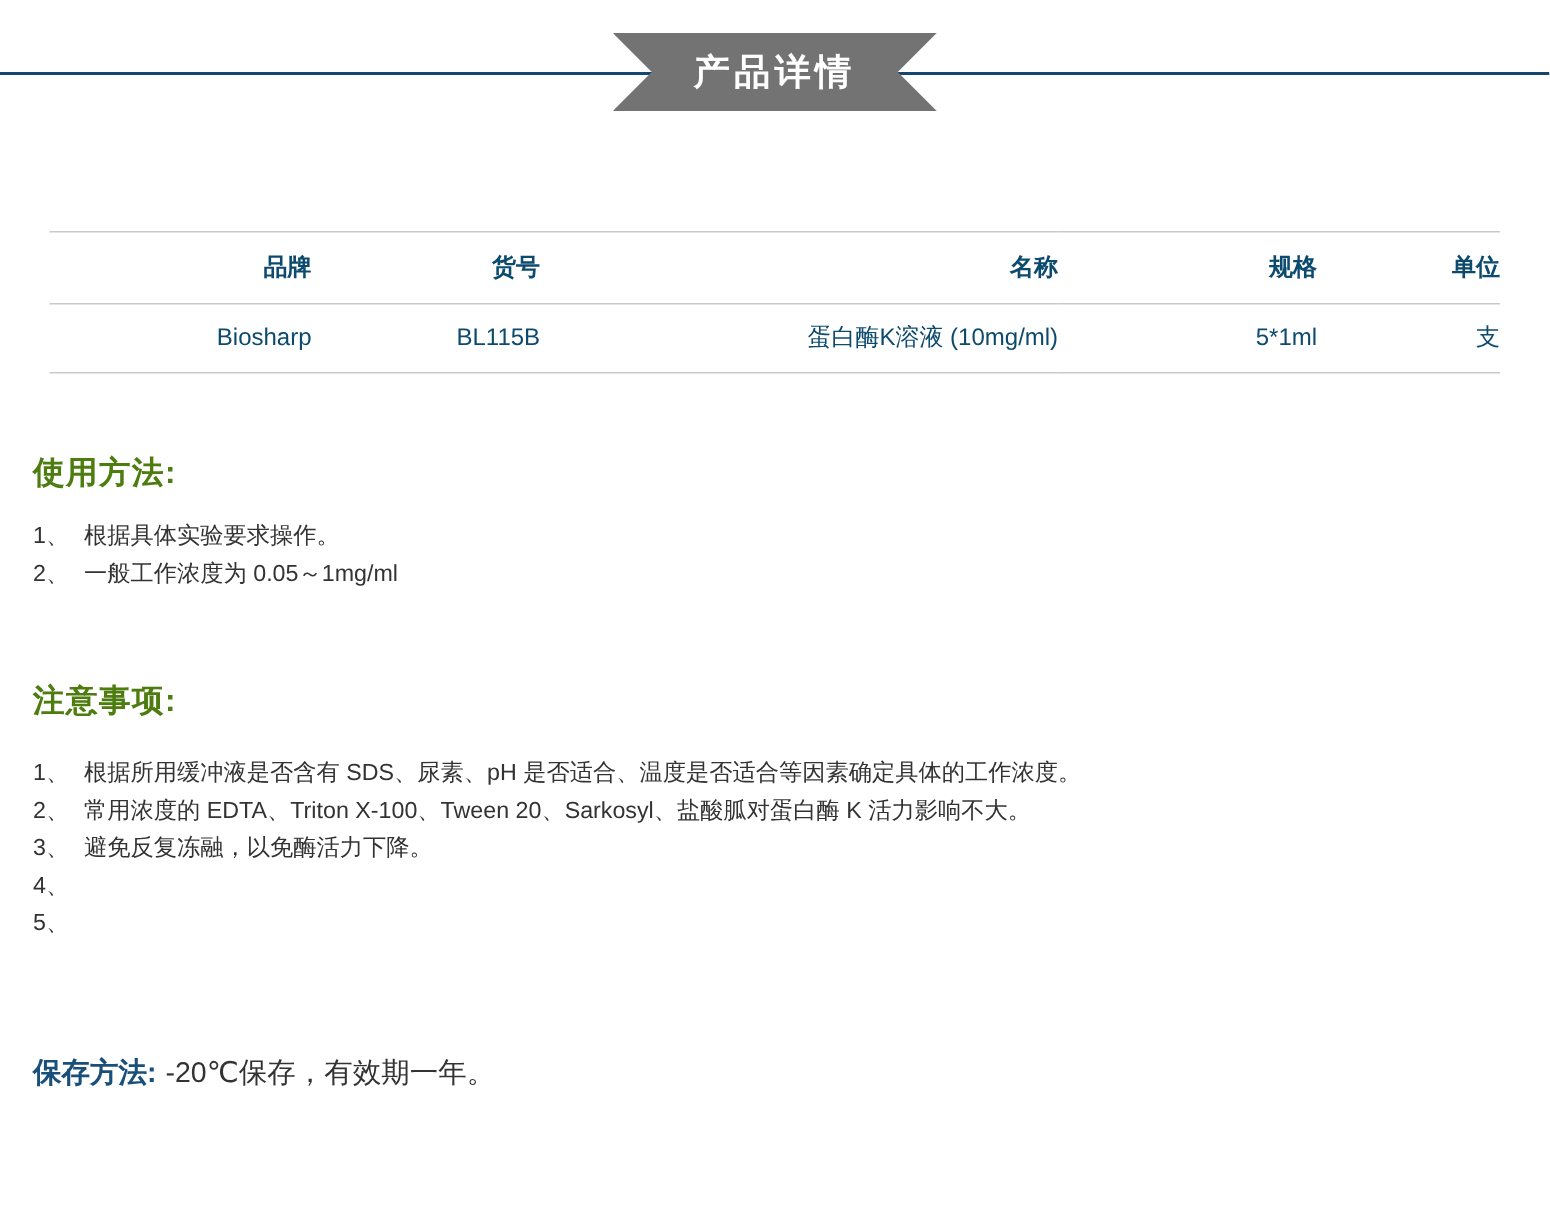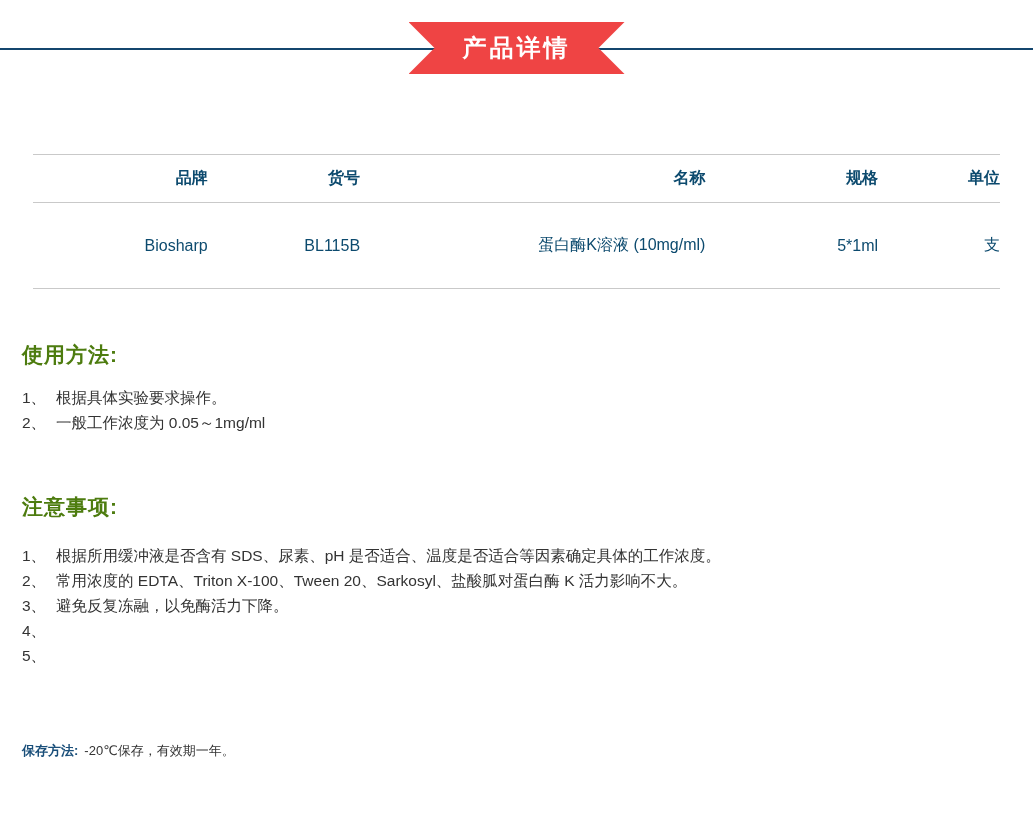--- a/index.html
+++ b/index.html
@@ -29,21 +29,21 @@
     height: 2px;
     background: #14466e;
   }
   .banner-ribbon {
     position: absolute;
     left: 50%;
     transform: translateX(-50%);
     top: 22px;
     height: 52px;
     width: 216px;
-    background: #ef4444;
+    background: #737373;
     color: #ffffff;
     font-size: 24px;
     font-weight: bold;
     letter-spacing: 3px;
     display: flex;
     align-items: center;
     justify-content: center;
     clip-path: polygon(0 0, 100% 0, calc(100% - 26px) 50%, 100% 100%, 0 100%, 26px 50%);
   }
 
@@ -65,21 +65,21 @@
   }
   table.spec thead th {
     font-weight: bold;
     border-top: 1px solid #c9c9c9;
     border-bottom: 1px solid #c9c9c9;
     padding: 13px 0;
   }
   table.spec tbody td {
     font-weight: normal;
     border-bottom: 1px solid #c9c9c9;
-    padding: 32px 0;
+    padding: 12px 0;
   }
   .col-brand   { width: 150px; padding-left: 22px !important; }
   .col-cat     { width: 150px; }
   .col-name    { width: 340px; }
   .col-spec    { width: 170px; }
   .col-unit    { width: 120px; margin-left: 24px; }
   .cell-indent { padding-left: 22px !important; }
 
   
   .section {
@@ -108,21 +108,21 @@
     display: inline-block;
     min-width: 34px;
     flex: 0 0 auto;
   }
   .notes-block .list { margin-top: 22px; }
   .notes-block .list-item { line-height: 25px; font-size: 15.5px; }
 
   
   .storage {
     margin: 74px 22px 0 22px;
-    font-size: 13px;
+    font-size: 19px;
     color: #333333;
   }
   .storage-label {
     color: #1a4f7a;
     font-weight: bold;
     margin-right: 6px;
   }
 </style>
 </head>
 <body>

